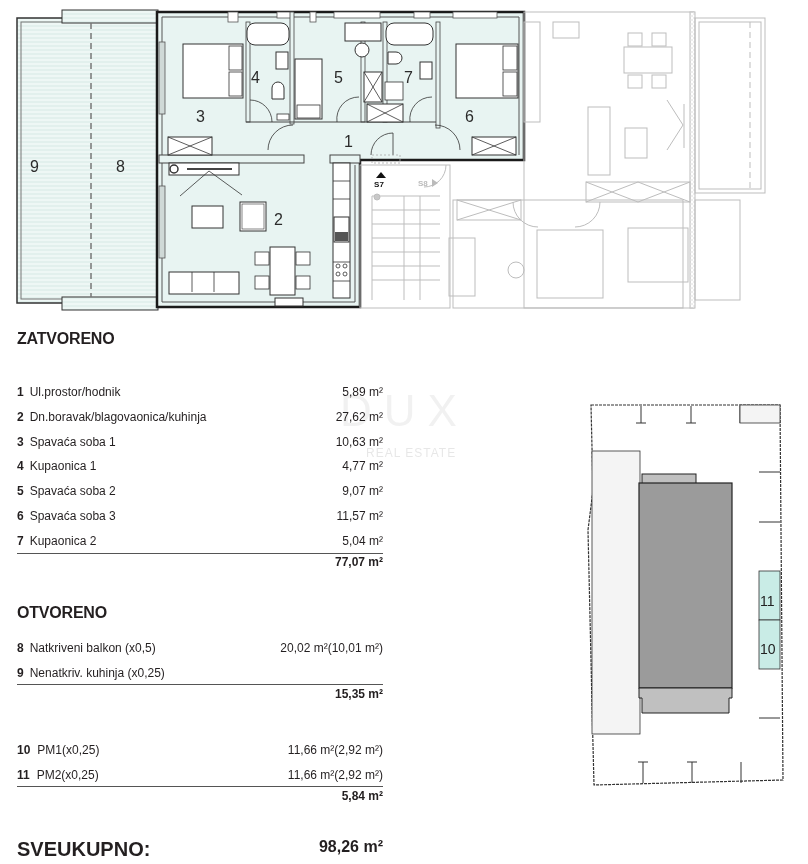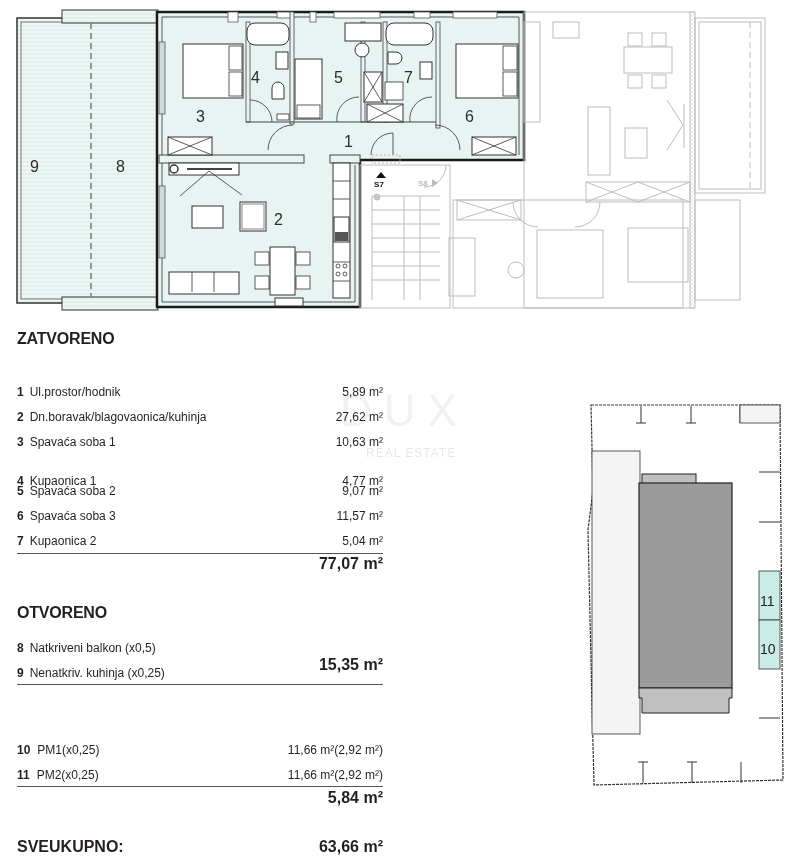--- a/index.html
+++ b/index.html
@@ -11,22 +11,22 @@
 
   .section-title { position:absolute; left:17px; font-size:16px; font-weight:bold;
                    letter-spacing:-0.2px; color:#231f20; }
   .row { position:absolute; left:17px; width:366px; height:22px; font-size:12px;
          line-height:22px; white-space:nowrap; color:#231f20; }
   .row .num { display:inline-block; font-weight:bold; }
   .row .lbl { margin-left:6px; }
   .row .val { position:absolute; right:0; top:0;text-align:center; }
   .row.pm .lbl { margin-left:7px; }
   .rule { position:absolute; left:17px; width:366px; height:0; border-top:1px solid #555; }
-  .total { position:absolute; right:425px; font-size:16px; font-weight:bold; white-space:nowrap; }
-  .grand-label { position:absolute; left:17px; font-size:16px; font-weight:bold; }
+  .total { position:absolute; right:425px; font-size:12px; font-weight:bold; white-space:nowrap; }
+  .grand-label { position:absolute; left:17px; font-size:20px; font-weight:bold; }
   .grand-val { position:absolute; right:425px; font-size:16px; font-weight:bold; }
 
   .watermark { position:absolute; left:340px; top:386px; width:140px; height:80px; pointer-events:none; }
   .wm-big { position:absolute; left:0; top:0; font-size:44px; letter-spacing:12px; color:rgba(120,120,120,0.10); font-weight:normal; }
   .wm-small { position:absolute; left:26px; top:60px; font-size:12px; letter-spacing:1px; color:rgba(120,120,120,0.18); }
 
   #siteplan { position:absolute; left:570px; top:390px; width:238px; height:400px; }
   .pm-label { font-family:"Liberation Sans", sans-serif; font-size:14px; fill:#222; }
 </style>
 </head>
@@ -223,56 +223,56 @@
 
 <div class="row" style="top:381px;">
   <span class="num">1</span><span class="lbl">Ul.prostor/hodnik</span><span class="val">5,89 m²</span>
 </div>
 <div class="row" style="top:406px;">
   <span class="num">2</span><span class="lbl">Dn.boravak/blagovaonica/kuhinja</span><span class="val">27,62 m²</span>
 </div>
 <div class="row" style="top:431px;">
   <span class="num">3</span><span class="lbl">Spavaća soba 1</span><span class="val">10,63 m²</span>
 </div>
-<div class="row" style="top:470px;">
+<div class="row" style="top:455px;">
   <span class="num">4</span><span class="lbl">Kupaonica 1</span><span class="val">4,77 m²</span>
 </div>
 <div class="row" style="top:480px;">
   <span class="num">5</span><span class="lbl">Spavaća soba 2</span><span class="val">9,07 m²</span>
 </div>
 <div class="row" style="top:505px;">
   <span class="num">6</span><span class="lbl">Spavaća soba 3</span><span class="val">11,57 m²</span>
 </div>
 <div class="row" style="top:530px;">
   <span class="num">7</span><span class="lbl">Kupaonica 2</span><span class="val">5,04 m²</span>
 </div>
 <div class="rule" style="top:553px;"></div>
 <div class="total" style="top:555px;">77,07 m²</div>
 
 <div class="section-title" style="top:604px;">OTVORENO</div>
 <div class="row" style="top:637px;">
-  <span class="num">8</span><span class="lbl">Natkriveni balkon (x0,5)</span>
+  <span class="num">8</span><span class="lbl">Natkriveni balkon (x0,5)</span><span class="val">20,02 m²(10,01 m²)</span>
 </div>
 <div class="row" style="top:662px;">
   <span class="num">9</span><span class="lbl">Nenatkriv. kuhinja (x0,25)</span>
 </div>
 <div class="rule" style="top:684px;"></div>
-<div class="total" style="top:656px;">15,35 m²</div>
+<div class="total" style="top:687px;">15,35 m²</div>
 
 <div class="row pm" style="top:739px;">
   <span class="num">10</span><span class="lbl">PM1(x0,25)</span><span class="val">11,66 m²(2,92 m²)</span>
 </div>
 <div class="row pm" style="top:764px;">
   <span class="num">11</span><span class="lbl">PM2(x0,25)</span><span class="val">11,66 m²(2,92 m²)</span>
 </div>
 <div class="rule" style="top:786px;"></div>
 <div class="total" style="top:789px;">5,84 m²</div>
 
 <div class="grand-label" style="top:838px;">SVEUKUPNO:</div>
-<div class="grand-val" style="top:838px;">63,66 m²</div>
+<div class="grand-val" style="top:838px;">98,26 m²</div>
 
 <svg id="siteplan" viewBox="0 0 238 400" xmlns="http://www.w3.org/2000/svg">
   <polygon points="21,15 210,15 213,390 24,395 22,315 18,140 23,100" fill="#fff" stroke="#333" stroke-width="1.2" stroke-dasharray="3,1"></polygon>
   <rect x="22" y="61" width="48" height="283" fill="#f4f4f4" stroke="#333" stroke-width="0.8"></rect>
   <rect x="72" y="84" width="54" height="10" fill="#c0c0c0" stroke="#222" stroke-width="1"></rect>
   <rect x="69" y="93" width="93" height="205" fill="#9b9b9b" stroke="#222" stroke-width="1.2"></rect>
   <path d="M69 298 h93 v10 h-3 v15 h-87 v-15 h-3 z" fill="#c0c0c0" stroke="#222" stroke-width="1"></path>
   <g stroke="#333" stroke-width="1">
     <line x1="71" y1="16" x2="71" y2="33"></line>
       <line x1="66" y1="33" x2="76" y2="33"></line>

